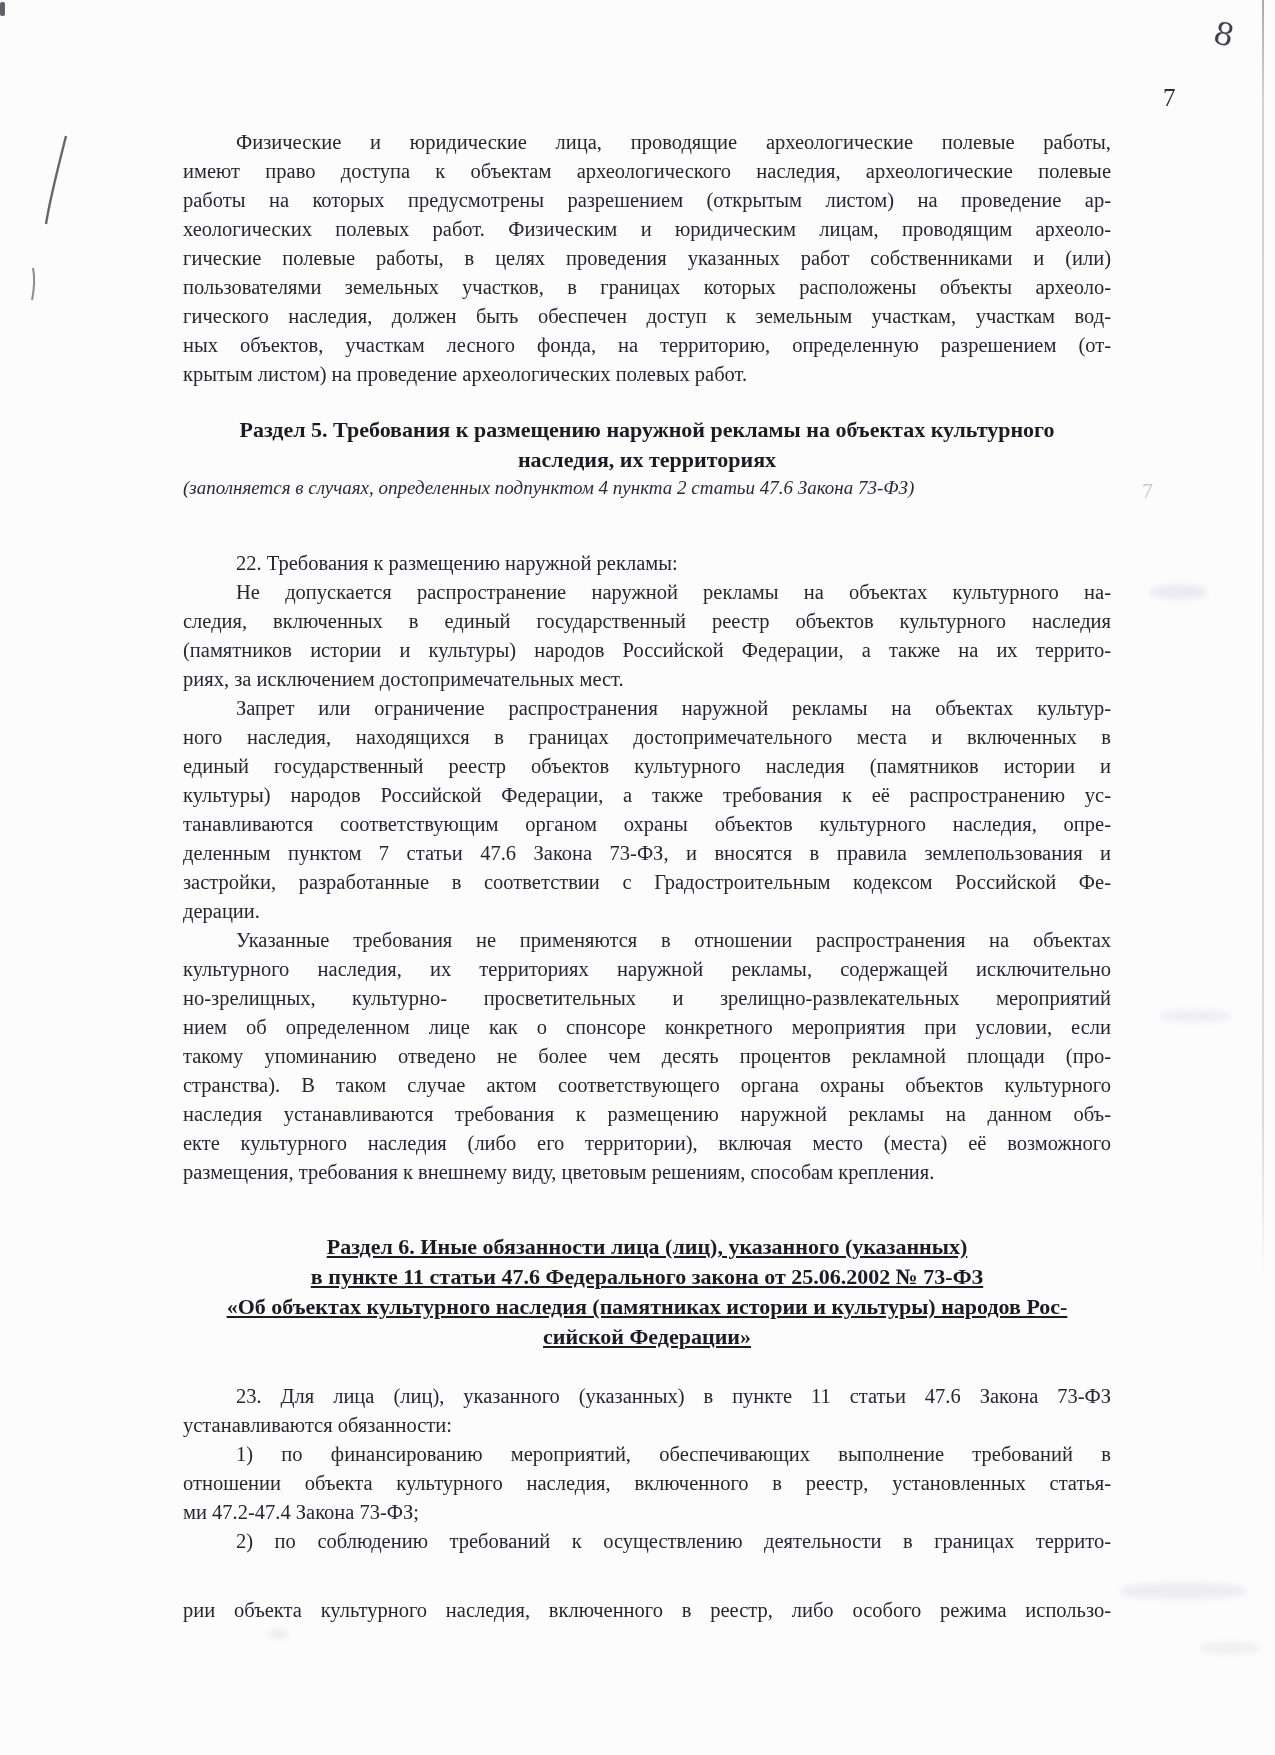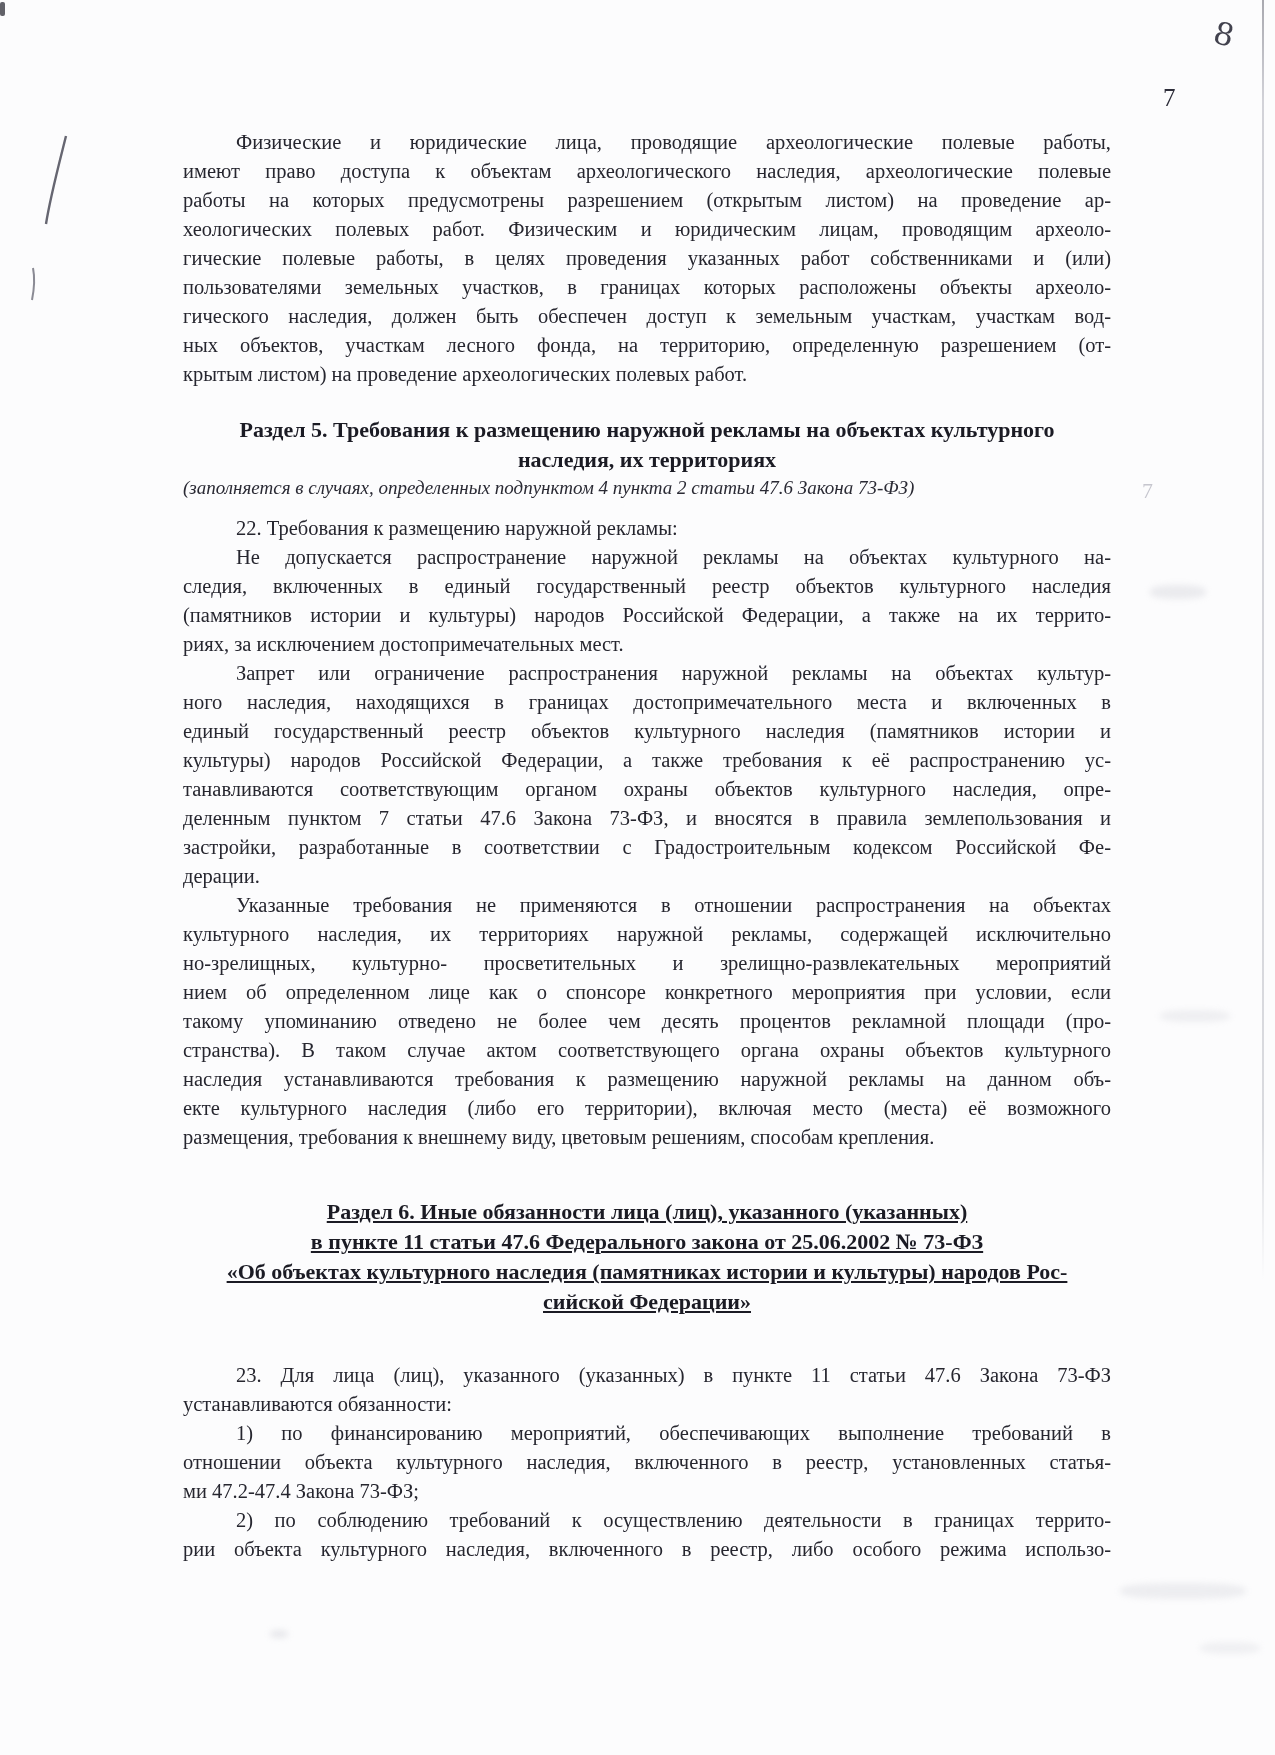--- a/index.html
+++ b/index.html
@@ -22,41 +22,41 @@
   .para { font-size: 20.5px; }
   .tline {
     line-height: 29px;
     height: 29px;
     overflow: hidden;
     text-align: justify;
     text-align-last: justify;
   }
   .para .tline:first-child { text-indent: 53px; }
   .para .tline:last-child { text-align-last: left; }
-  .para.cont .tline:last-child { text-align-last: justify; }
+  .para.cont .tline:last-child { text-align-last: justify; margin-top: 40px; }
   .sec-title {
     font-weight: bold;
     font-size: 22px;
     color: #1b1b24;
     margin: 0;
   }
   .sec-title .tline {
     height: 30px; line-height: 30px;
     text-align: left; text-align-last: center;
   }
   .sec5 { margin-top: 26px; }
   .note {
     font-style: italic;
     font-size: 19px;
     line-height: 26px;
     color: #2a2a34;
   }
-  .item22 { margin-top: 13px; }
+  .item22 { margin-top: 48px; }
   .sec6 { margin-top: 45px; text-decoration: underline; }
-  .item23 { margin-top: 44px; }
+  .item23 { margin-top: 30px; }
 
   
   .hand8 {
     position: absolute; left: 1214px; top: 16px;
     font-family: "DejaVu Serif", serif;
     font-size: 31px; color: #42424e;
     transform: rotate(14deg);
   }
   .pgnum {
     position: absolute; left: 1163px; top: 84px;

